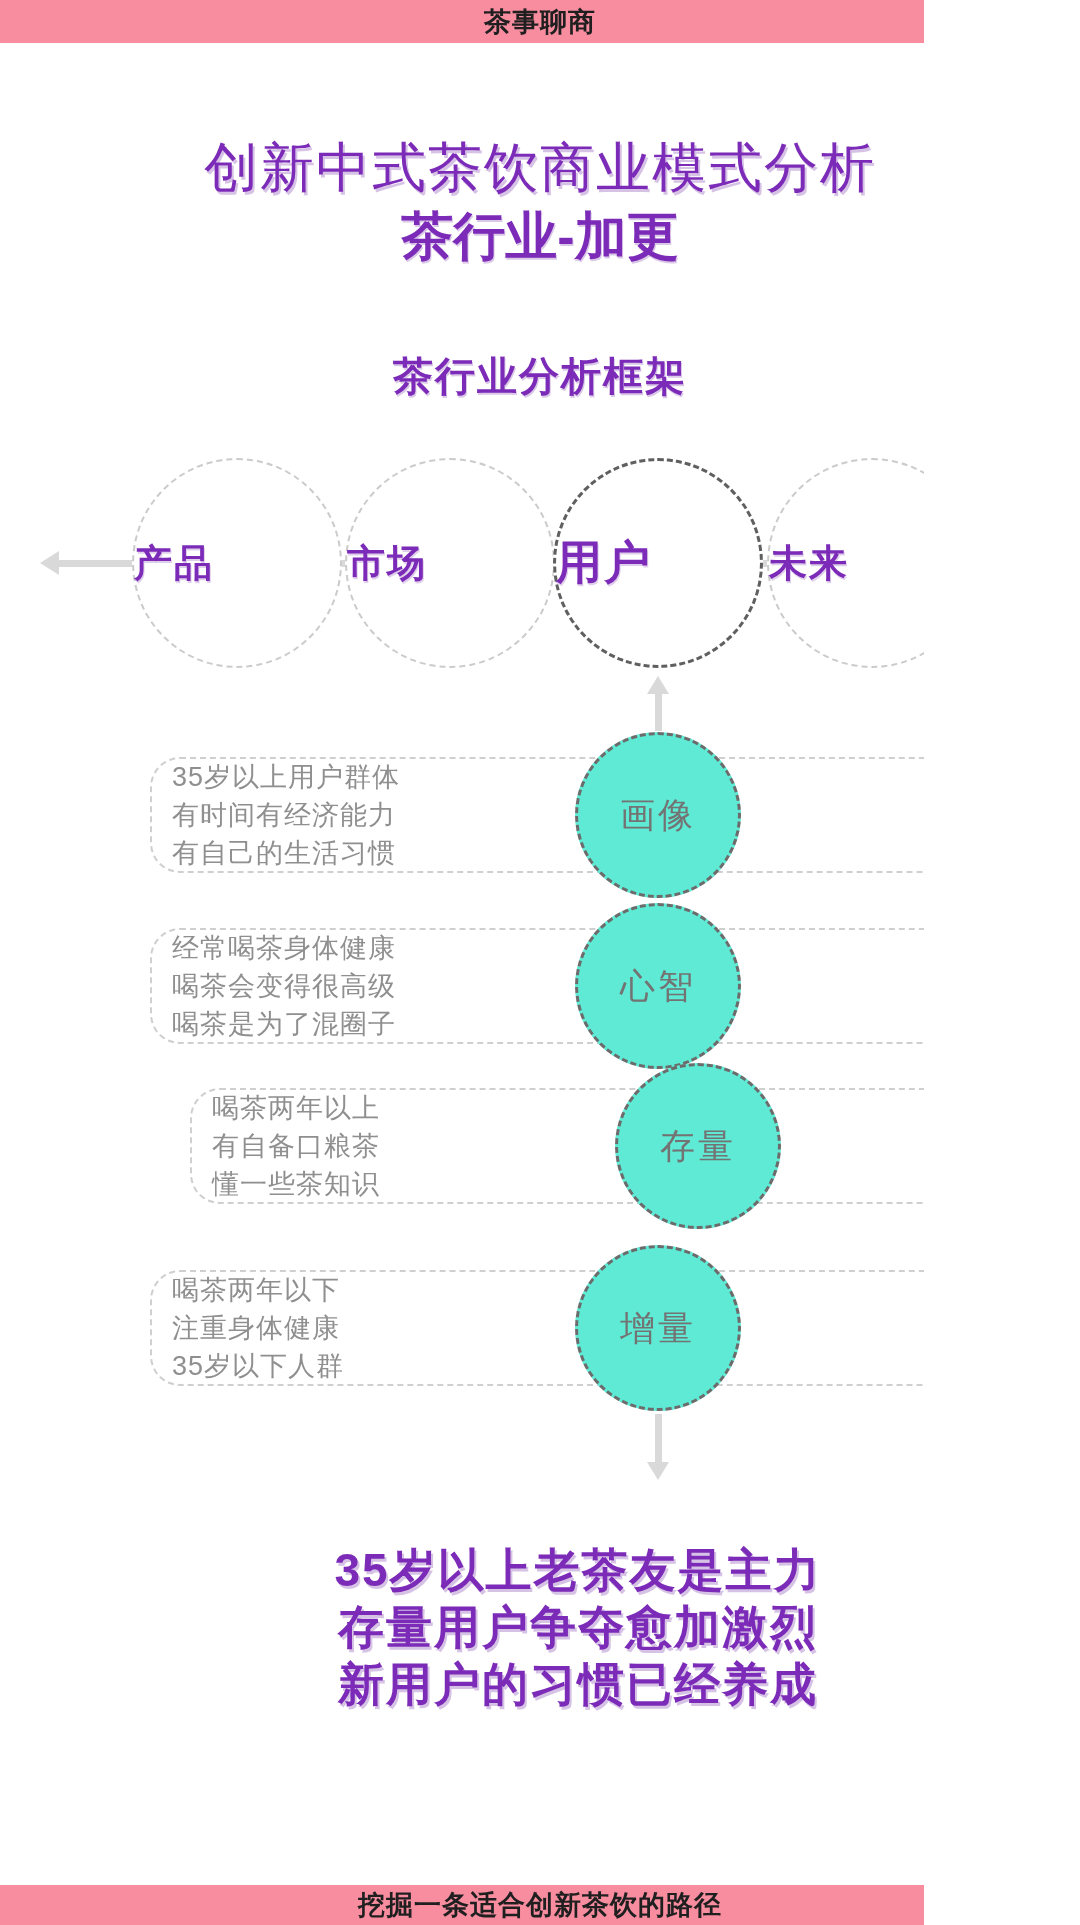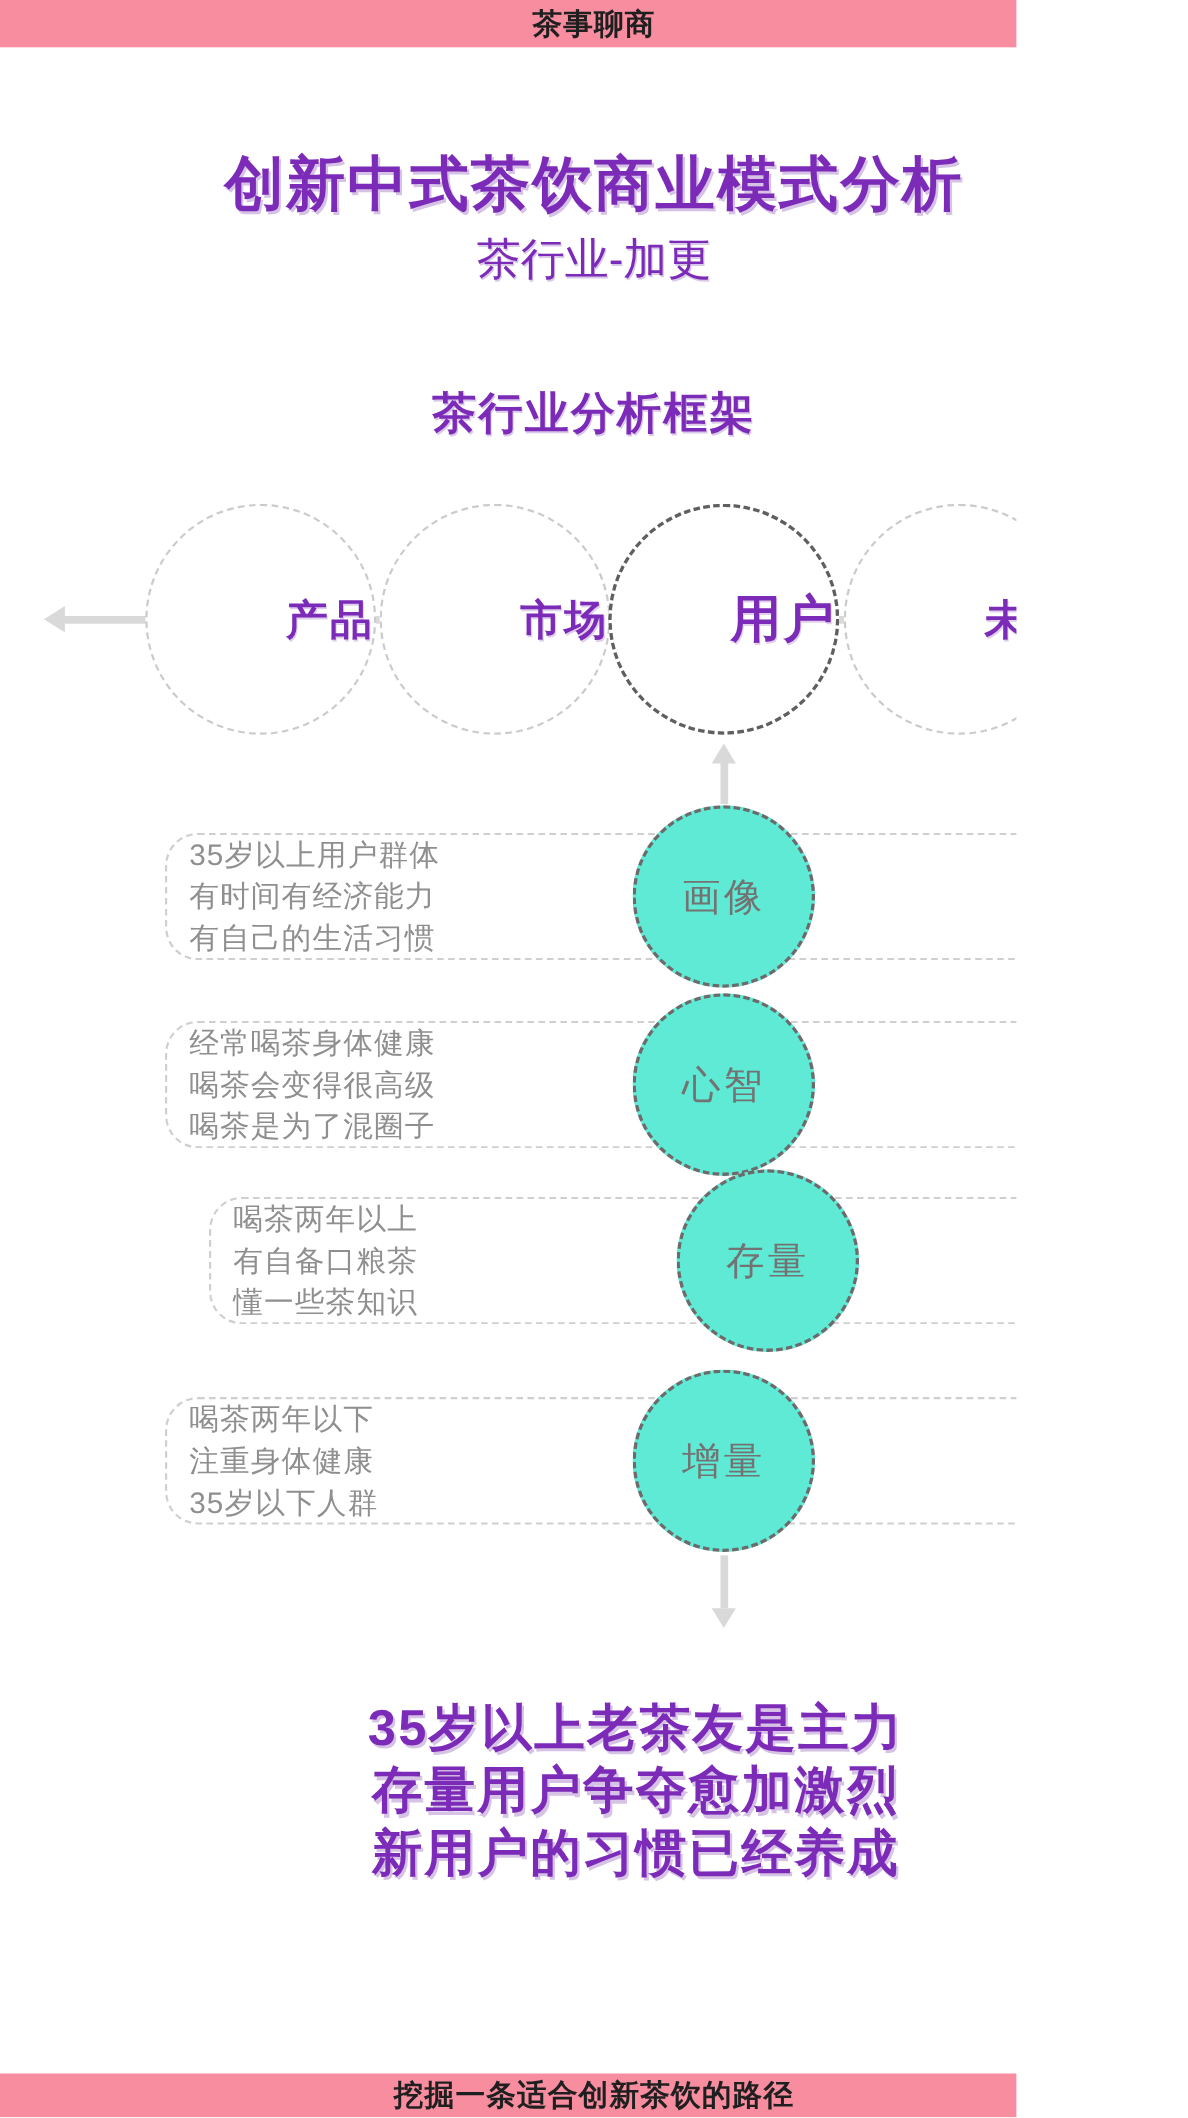--- a/index.html
+++ b/index.html
@@ -10,37 +10,37 @@
   
   .banner{position:absolute;left:0;width:1080px;background:var(--banner_pink);
     display:flex;align-items:center;justify-content:center;}
   #banner-top{top:0;height:43px;}
   #banner-bottom{top:1885px;height:40px;}
   .banner-text{font-size:27px;font-weight:700;color:var(--text_dark);letter-spacing:1px;}
   #watermark{position:absolute;right:12px;top:5px;width:62px;height:30px;border-radius:9px;
     background:rgba(255,255,255,0.22);}
   
   .center-text{position:absolute;left:0;width:1080px;text-align:center;}
-  #main-title{top:136px;font-size:54px;line-height:62px;font-weight:700;color:var(--accent_purple);
+  #main-title{top:136px;font-size:54px;line-height:62px;font-weight:400;color:var(--accent_purple);
     text-shadow:2px 3px 0 rgba(109,35,160,0.28);letter-spacing:2px;}
-  #sub-title{top:212px;font-size:40px;line-height:48px;font-weight:400;color:var(--accent_purple);
+  #sub-title{top:212px;font-size:52px;line-height:48px;font-weight:700;color:var(--accent_purple);
     text-shadow:1px 2px 0 rgba(109,35,160,0.25);}
   #section-heading{top:352px;font-size:40px;line-height:48px;font-weight:700;color:var(--accent_purple);
     text-shadow:1px 2px 0 rgba(109,35,160,0.25);letter-spacing:2px;}
   
   .axis-line{position:absolute;left:58px;top:560px;width:968px;height:7px;background:var(--connector);z-index:1;}
   .axis-head{position:absolute;width:0;height:0;z-index:1;}
   #axis-head-left{left:40px;top:551px;border-top:12px solid transparent;border-bottom:12px solid transparent;
     border-right:19px solid var(--connector);}
   #axis-head-right{left:1026px;top:551px;border-top:12px solid transparent;border-bottom:12px solid transparent;
     border-left:19px solid var(--connector);}
   
   .top-circle{position:absolute;top:458px;width:210px;height:210px;border-radius:50%;
     background:#ffffff;border:2px dashed var(--dash_light);box-sizing:border-box;
-    display:flex;align-items:center;justify-content:flex-end;z-index:2;}
+    display:flex;align-items:center;justify-content:flex-start;z-index:2;}
   .top-circle.em{border:3px dashed var(--dash_dark);}
   .top-circle-label{font-size:38px;font-weight:700;color:var(--accent_purple);
     text-shadow:1px 2px 0 rgba(109,35,160,0.22);letter-spacing:2px;}
   .top-circle.em .top-circle-label{font-size:46px;}
   
   .v-line{position:absolute;width:7px;background:var(--connector);z-index:0;}
   #up-line{left:655px;top:693px;height:38px;}
   #up-head{position:absolute;left:647px;top:676px;width:0;height:0;
     border-left:11px solid transparent;border-right:11px solid transparent;
     border-bottom:18px solid var(--connector);}

